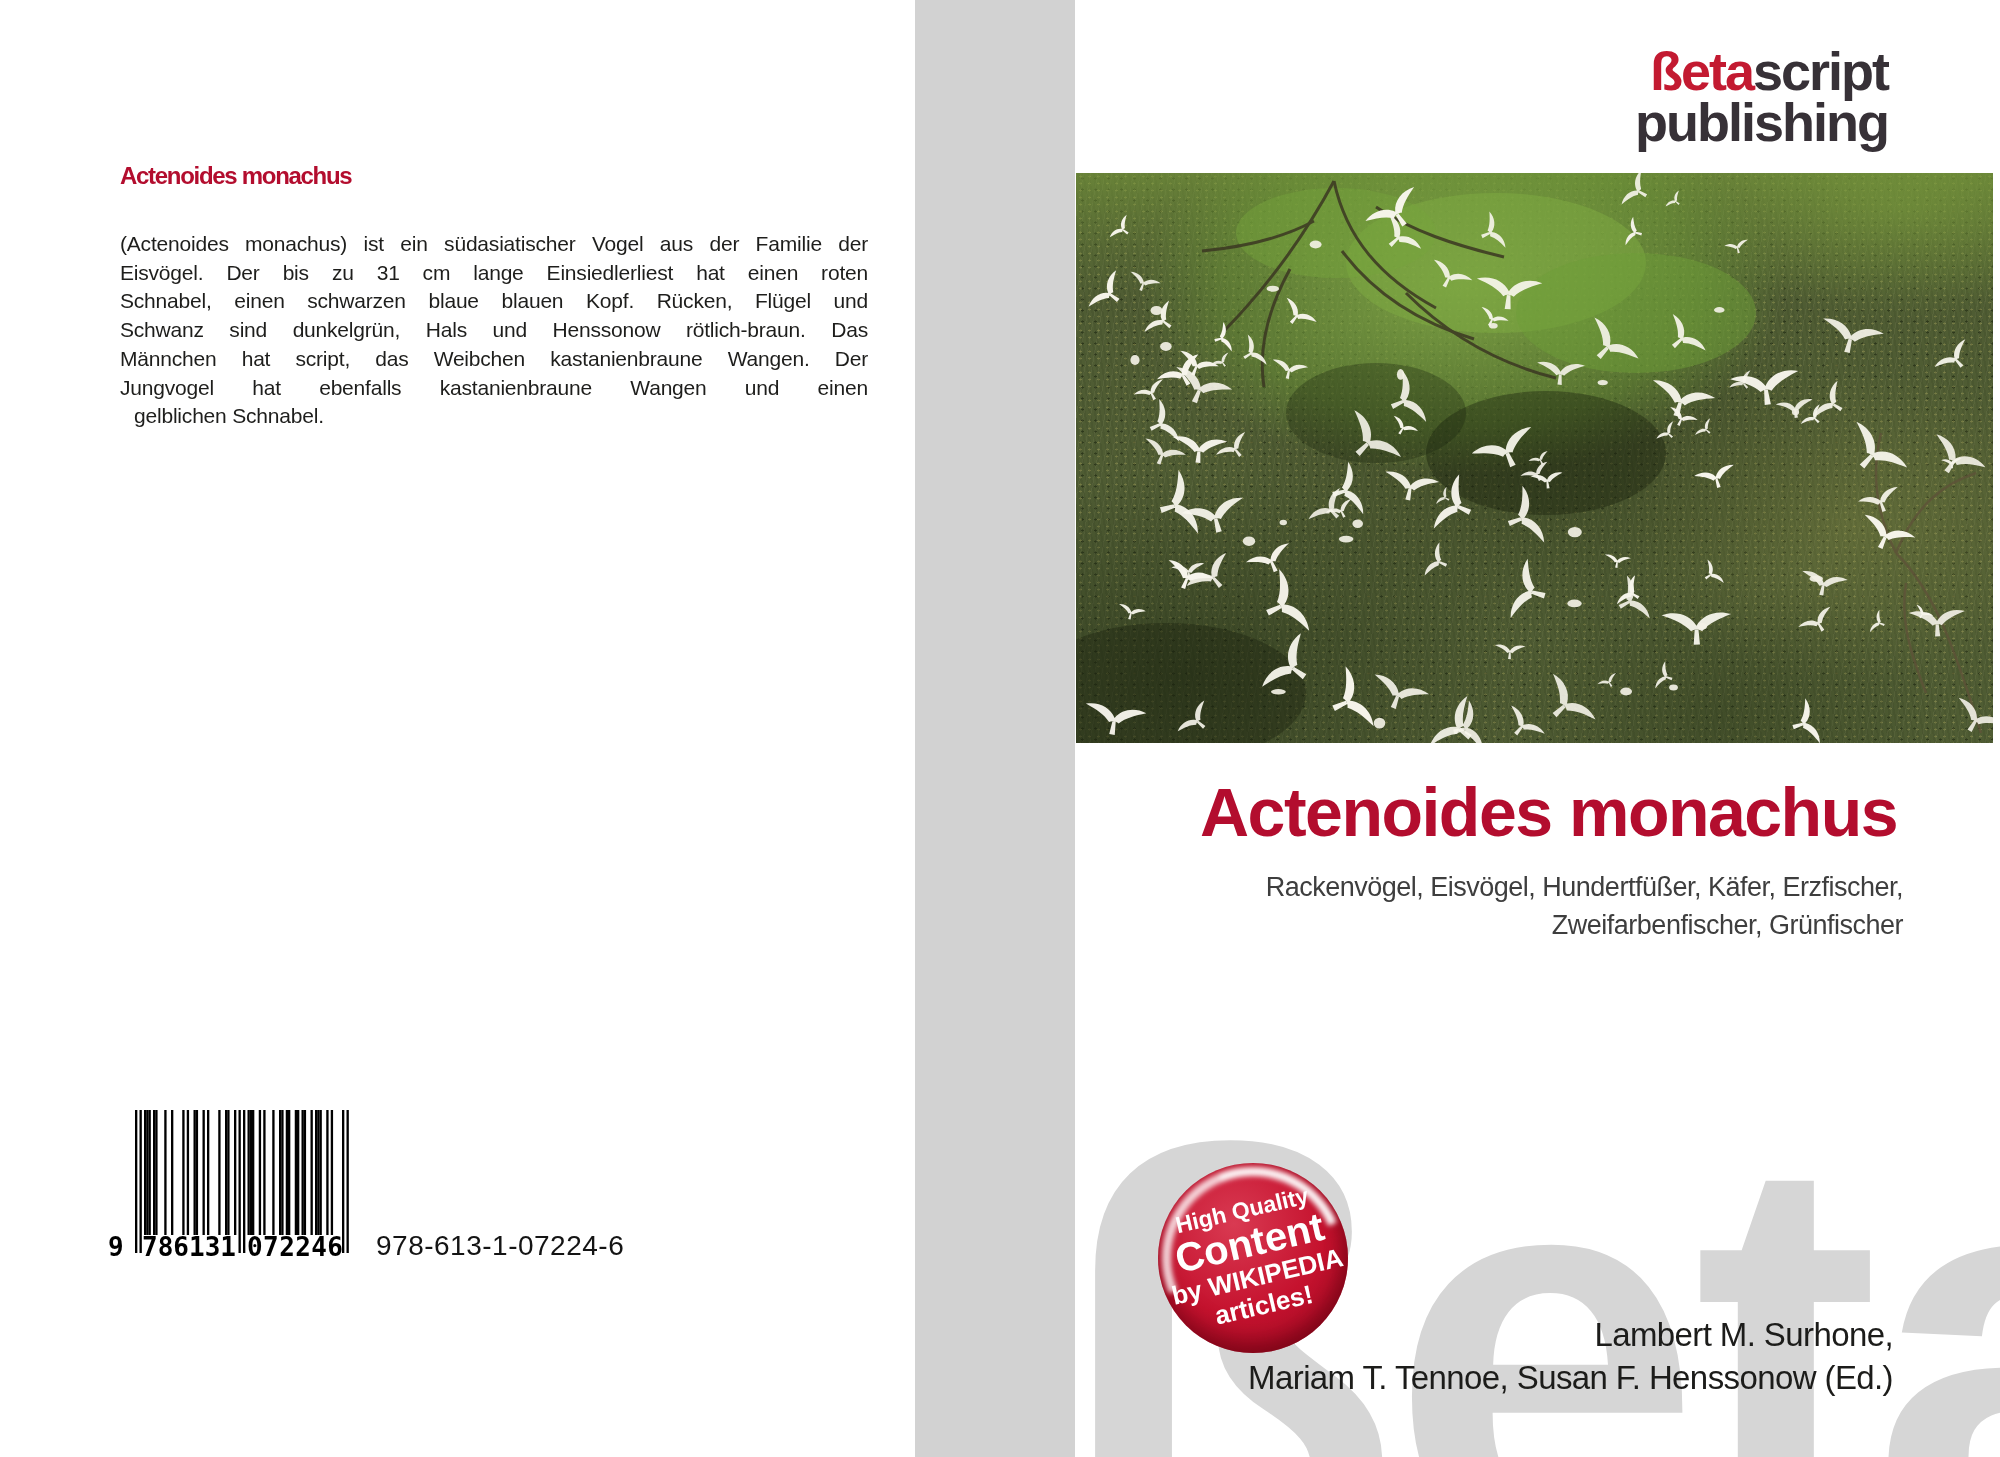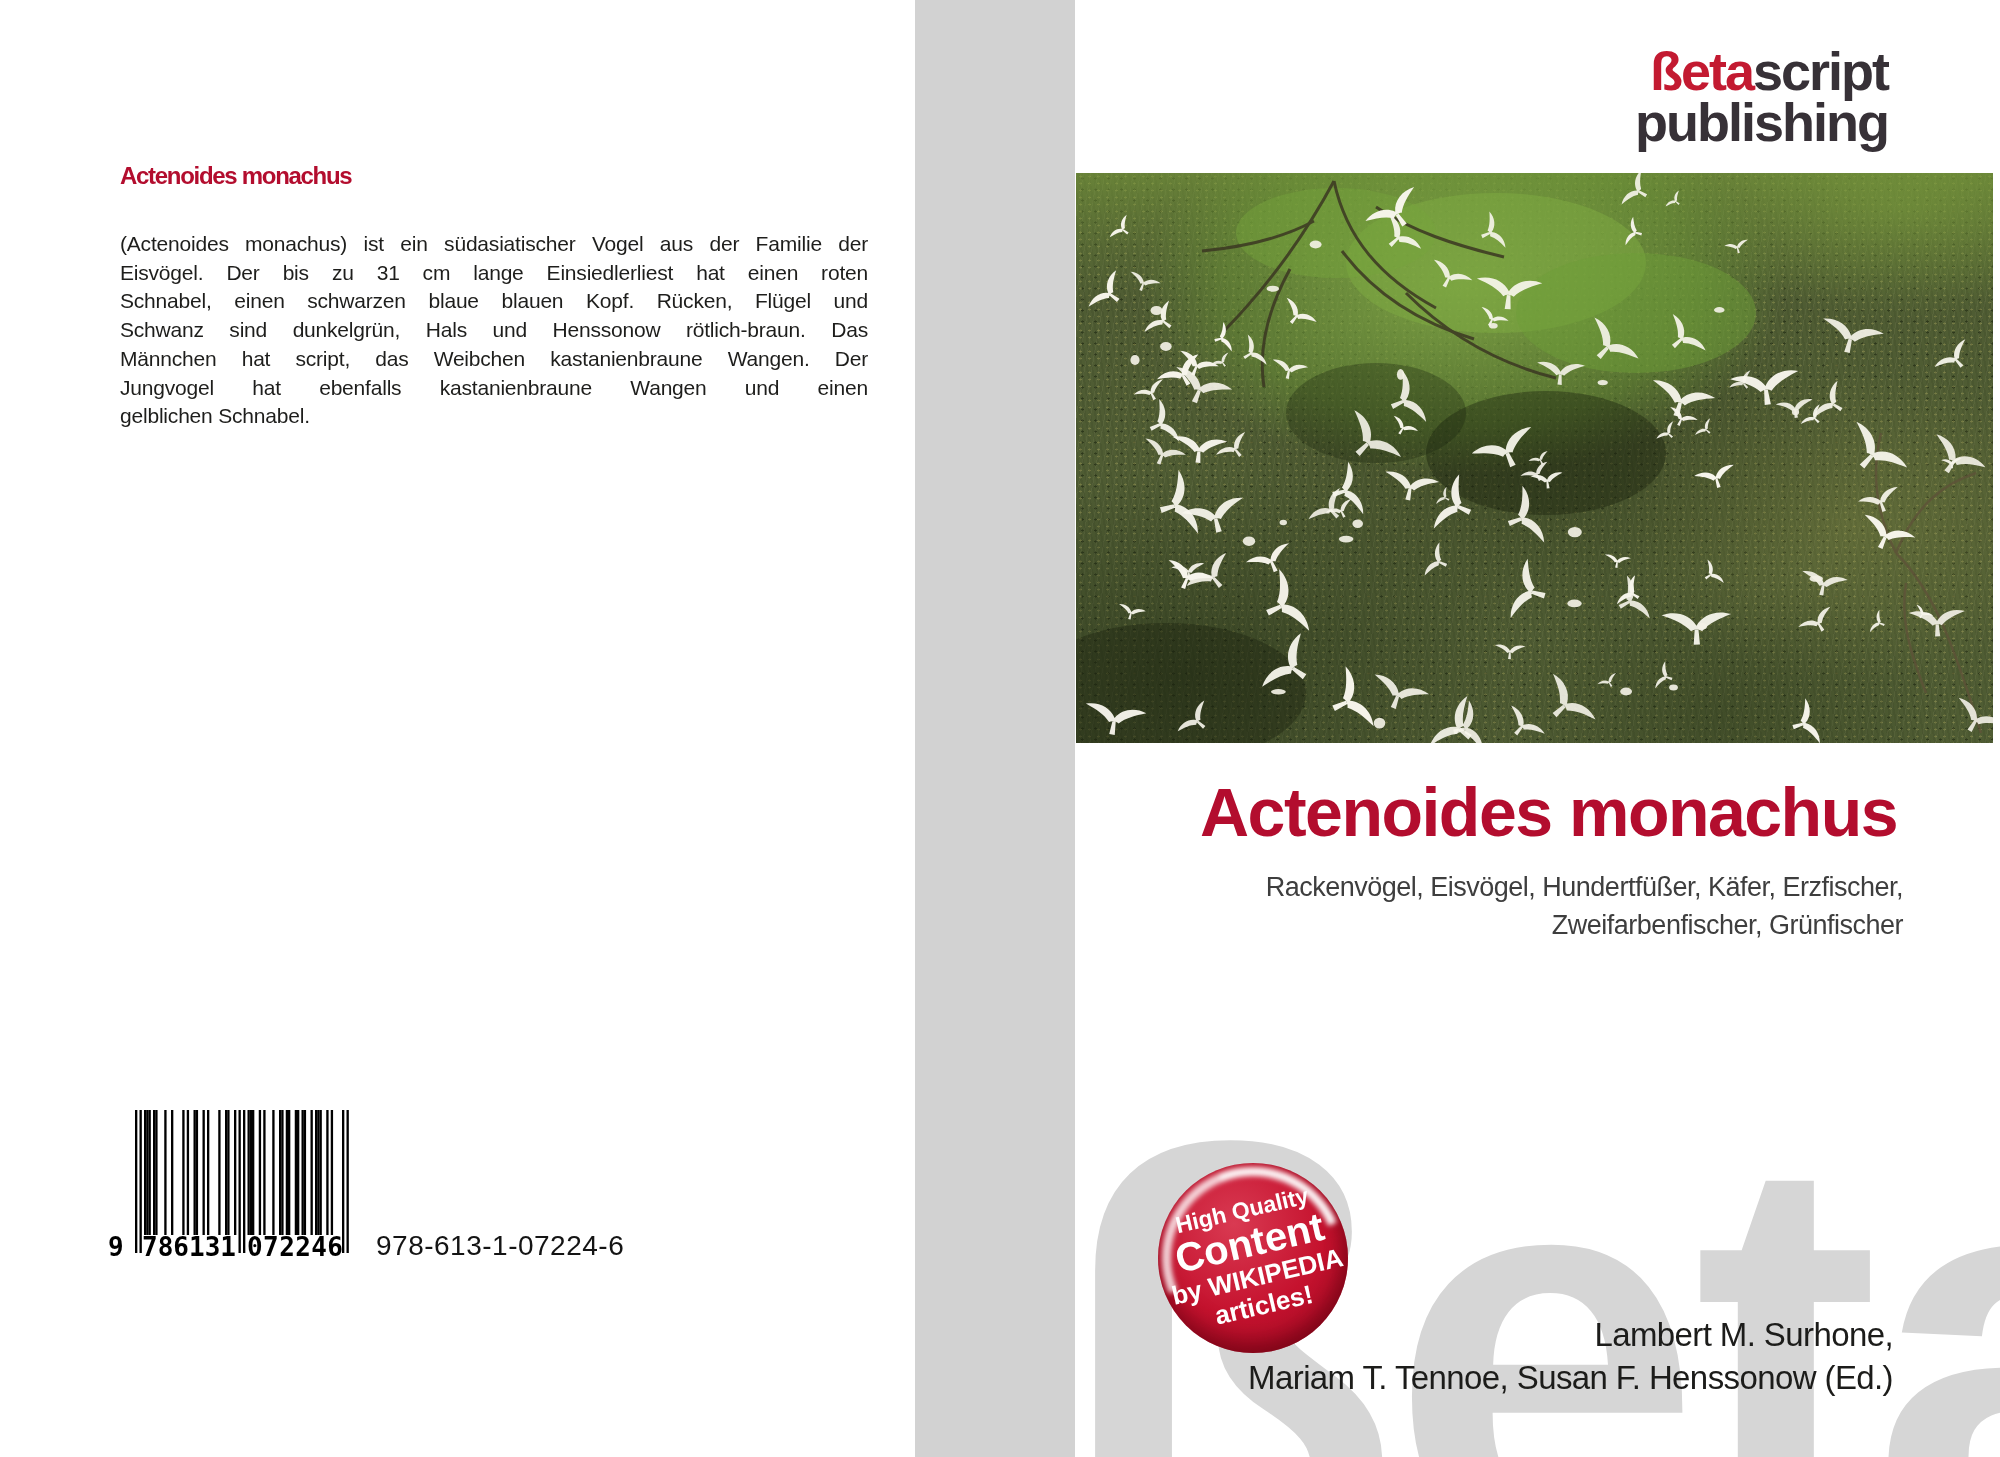--- a/index.html
+++ b/index.html
@@ -6,21 +6,21 @@
   .canvas{position:relative;width:2000px;height:1457px;background:#ffffff;overflow:hidden;
           font-family:"Liberation Sans",sans-serif;}
 
   
   .back-title{position:absolute;left:120px;top:150px;margin:0;
 ts    font-size:45px;line-height:52px;font-weight:bold;letter-spacing:-1.3px;
     color:var(--c-crimson,#b30d2e);}
   .desc{position:absolute;left:120px;top:230px;width:748px;
     font-size:21px;line-height:28.7px;color:#1e1e1c;letter-spacing:-0.2px;}
   .desc-line{text-align:justify;text-align-last:justify;white-space:normal;}
-  .desc-line.last{text-align-last:left;}
+  .desc-line.last{text-align-last:left;margin-left:14px;}
 
   #barcode-svg{position:absolute;left:135px;top:1110px;}
   .bc-digit{font-family:"DejaVu Sans Mono",monospace;font-weight:bold;font-size:26px;color:#000;}
   .bc-first{position:absolute;left:108px;top:1232px;}
   .bc-grp{position:absolute;top:1232px;display:flex;justify-content:space-between;}
   .bc-grp.g1{left:142px;width:94px;}
   .bc-grp.g2{left:247px;width:96px;}
   .isbn{position:absolute;left:376px;top:1230px;font-size:28px;font-weight:normal;
         letter-spacing:0.5px;color:#141414;}
 

